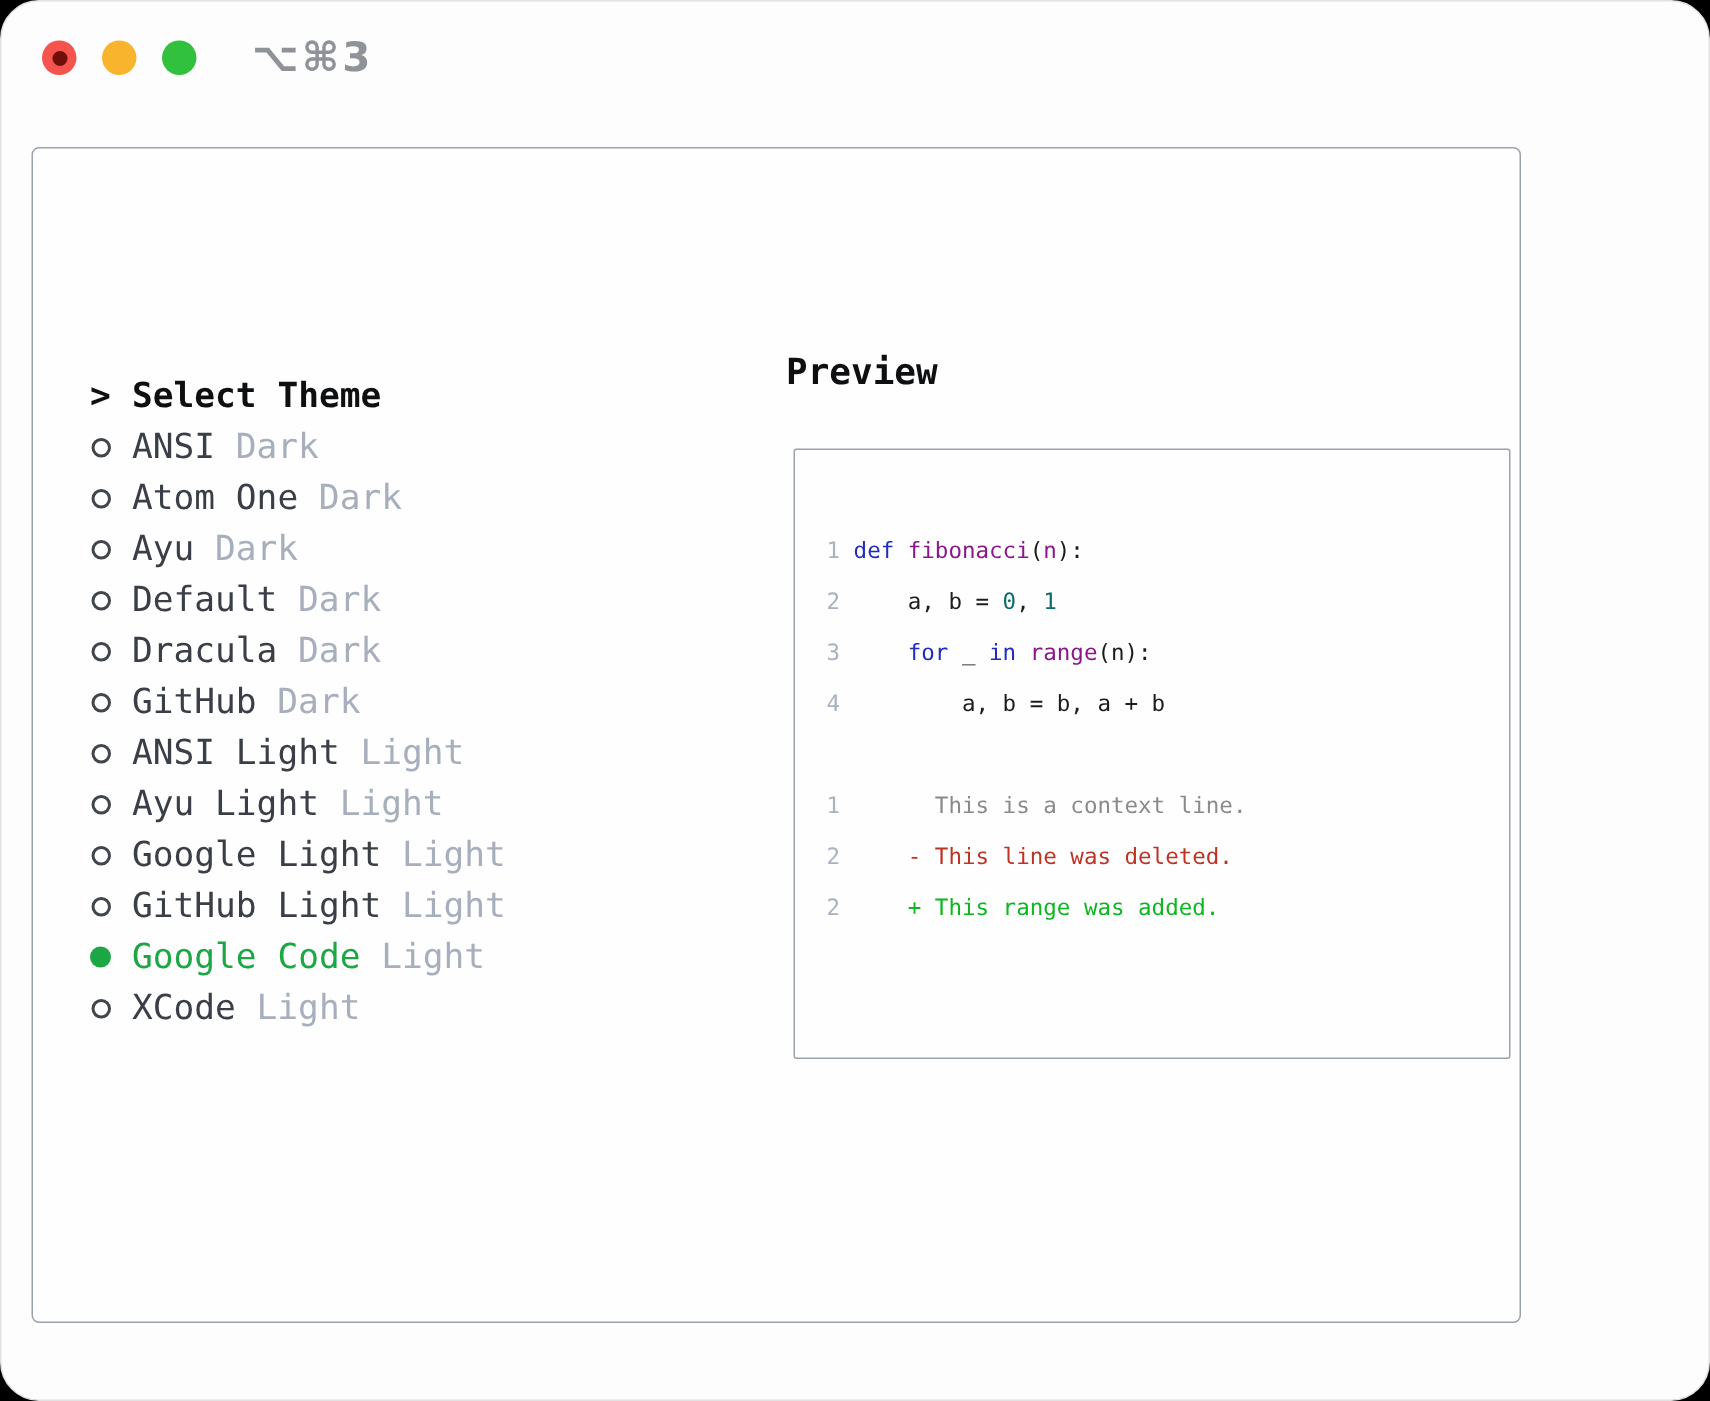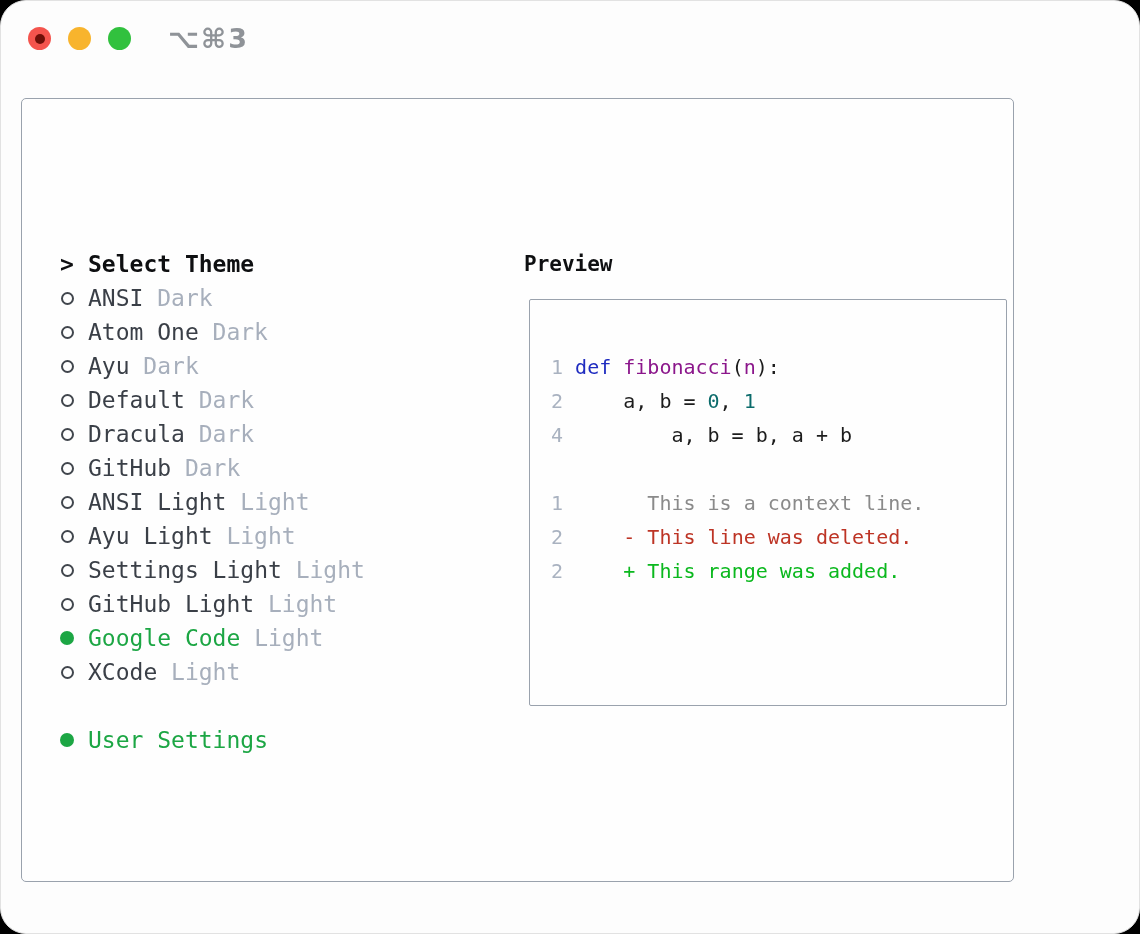--- a/index.html
+++ b/index.html
@@ -29,25 +29,25 @@
   .hdr{font-weight:700;color:#0e0f11;}
   .hdr .marker{font-weight:700;}
   .dot{width:9px;height:9px;border:2.2px solid #41464d;border-radius:50%;margin-left:1px;}
   .dot.filled{width:14px;height:14px;border:none;background:#1ca644;margin-left:0;}
   .variant{margin-left:13.8px;color:#a7afbc;}
   .sel{color:#1ca644;text-align:right;}
   .spacer{height:34px;}
   .hint{height:34px;line-height:34px;color:#a7afbc;white-space:pre;}
 
   
-  .preview-label{position:absolute;left:502px;top:148px;height:34px;line-height:34px;
-         font-size:21px;font-weight:700;color:#0e0f11;}
+  .preview-label{position:absolute;left:502px;top:132px;height:34px;line-height:34px;
+         font-size:24px;font-weight:700;color:#0e0f11;}
   .preview-box{position:absolute;left:507px;top:200px;width:478px;height:407px;
          border:1.5px solid #9aa2ad;border-radius:2px;box-sizing:border-box;background:#fefefe;}
-  .code{position:absolute;left:21px;top:50px;font-size:20px;}
+  .code{position:absolute;left:21px;top:50px;font-size:15px;}
   .cl{height:34px;line-height:34px;white-space:pre;color:#1c1c1c;}
   .ln{color:#a9b2c0;}
   .k{color:#1f2cc0;}
   .t{color:#8b168b;}
   .num{color:#0b6b6b;}
   .ctx{color:#8a8a8a;}
   .del{color:#bd3425;}
   .add{color:#0bb81e;}
 </style>
 </head>
@@ -89,51 +89,49 @@
         <div class="row">
           <span class="marker"><span class="dot"></span></span><span>GitHub</span><span class="variant">Dark</span>
         </div>
         <div class="row">
           <span class="marker"><span class="dot"></span></span><span>ANSI Light</span><span class="variant">Light</span>
         </div>
         <div class="row">
           <span class="marker"><span class="dot"></span></span><span>Ayu Light</span><span class="variant">Light</span>
         </div>
         <div class="row">
-          <span class="marker"><span class="dot"></span></span><span>Settings Light</span><span class="variant">Light</span>
+          <span class="marker"><span class="dot"></span></span><span>Google Light</span><span class="variant">Light</span>
         </div>
         <div class="row">
           <span class="marker"><span class="dot"></span></span><span>GitHub Light</span><span class="variant">Light</span>
         </div>
         <div class="row">
           <span class="marker"><span class="dot filled"></span></span><span class="sel">Google Code</span><span class="variant">Light</span>
         </div>
         <div class="row">
           <span class="marker"><span class="dot"></span></span><span>XCode</span><span class="variant">Light</span>
         </div>
 
         <div class="spacer"></div>
 
-        <div class="row">
-          <span class="marker"><span class="dot filled"></span></span><span class="sel">User Settings</span>
-        </div>
 
         <div class="spacer"></div>
 
       </div>
 
       <div class="preview-label">Preview</div>
 
       <div class="preview-box">
         <div class="code">
 
           <div class="cl"><span class="ln">1</span><span> </span><span class="k">def</span><span> </span><span class="t">fibonacci</span><span>(</span><span class="t">n</span><span>):</span></div>
 
           <div class="cl"><span class="ln">2</span><span>     a, b = </span><span class="num">0</span><span>, </span><span class="num">1</span></div>
 
+          <div class="cl"><span class="ln">3</span><span>     </span><span class="k">for</span><span> _ </span><span class="k">in</span><span> </span><span class="t">range</span><span>(n):</span></div>
 
           <div class="cl"><span class="ln">4</span><span>         a, b = b, a + b</span></div>
 
 
           <div class="cl"></div>
 
           <div class="cl"><span class="ln">1</span><span class="ctx">       This is a context line.</span></div>
 
           <div class="cl"><span class="ln">2</span><span>     </span><span class="del">- This line was deleted.</span></div>
 

